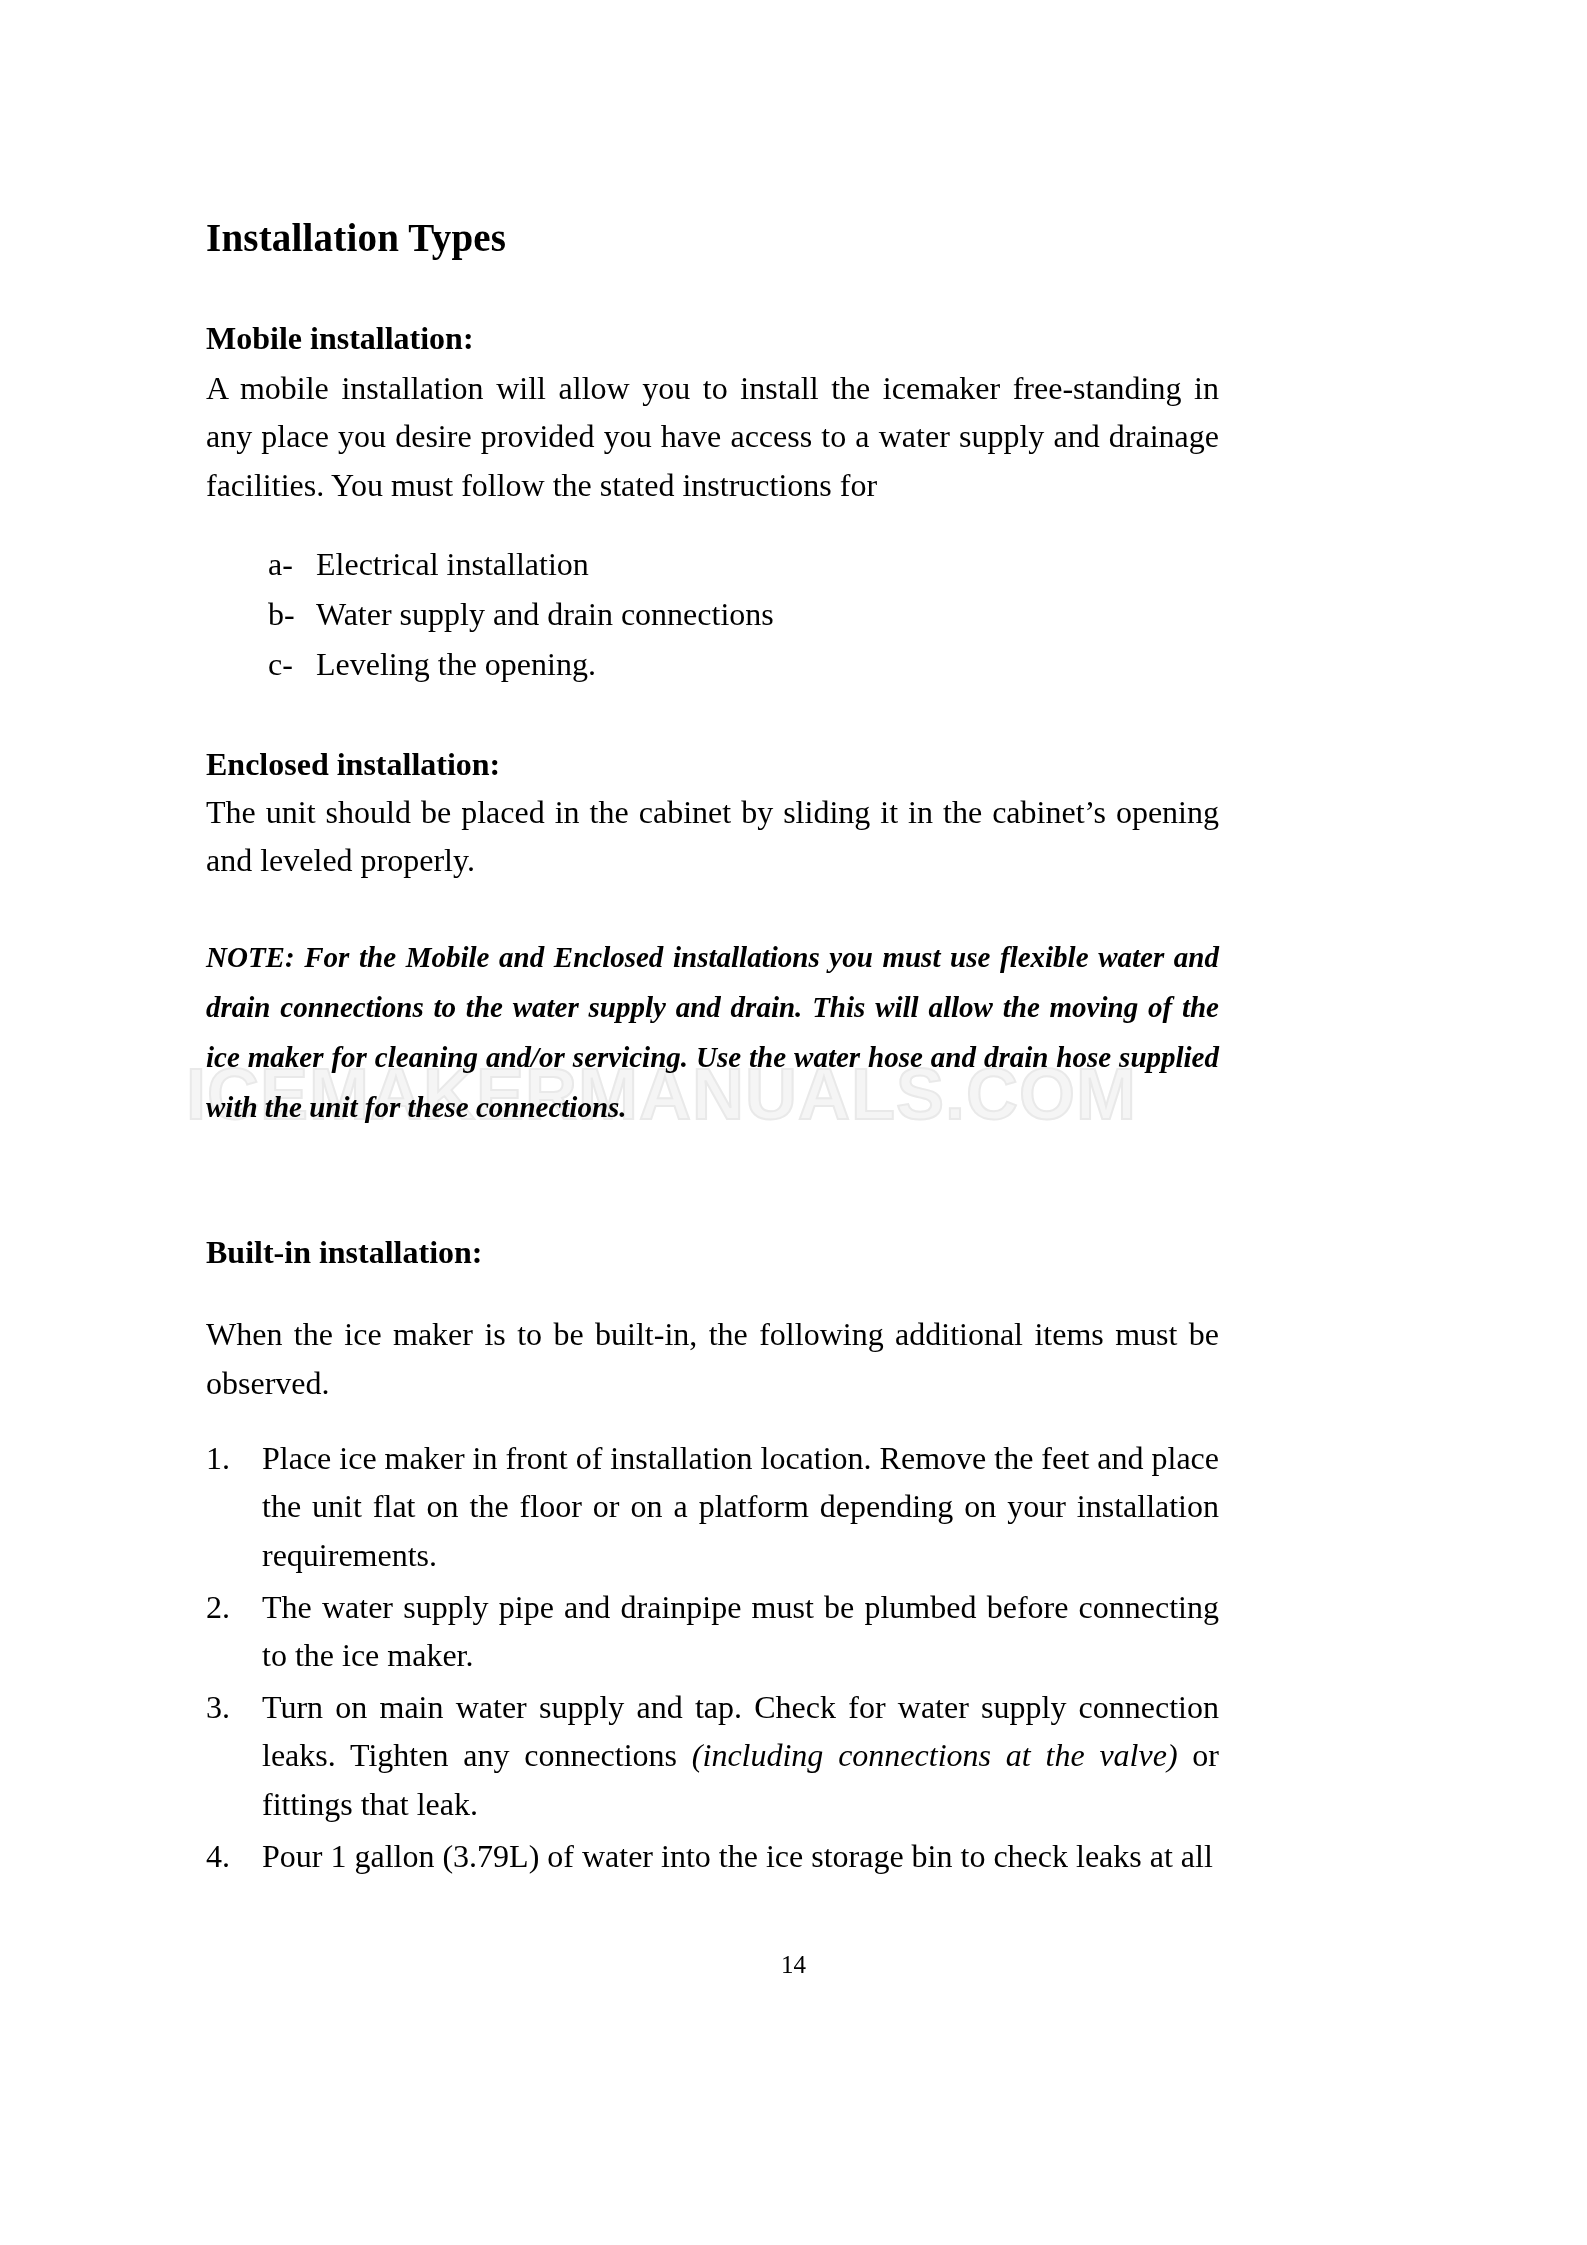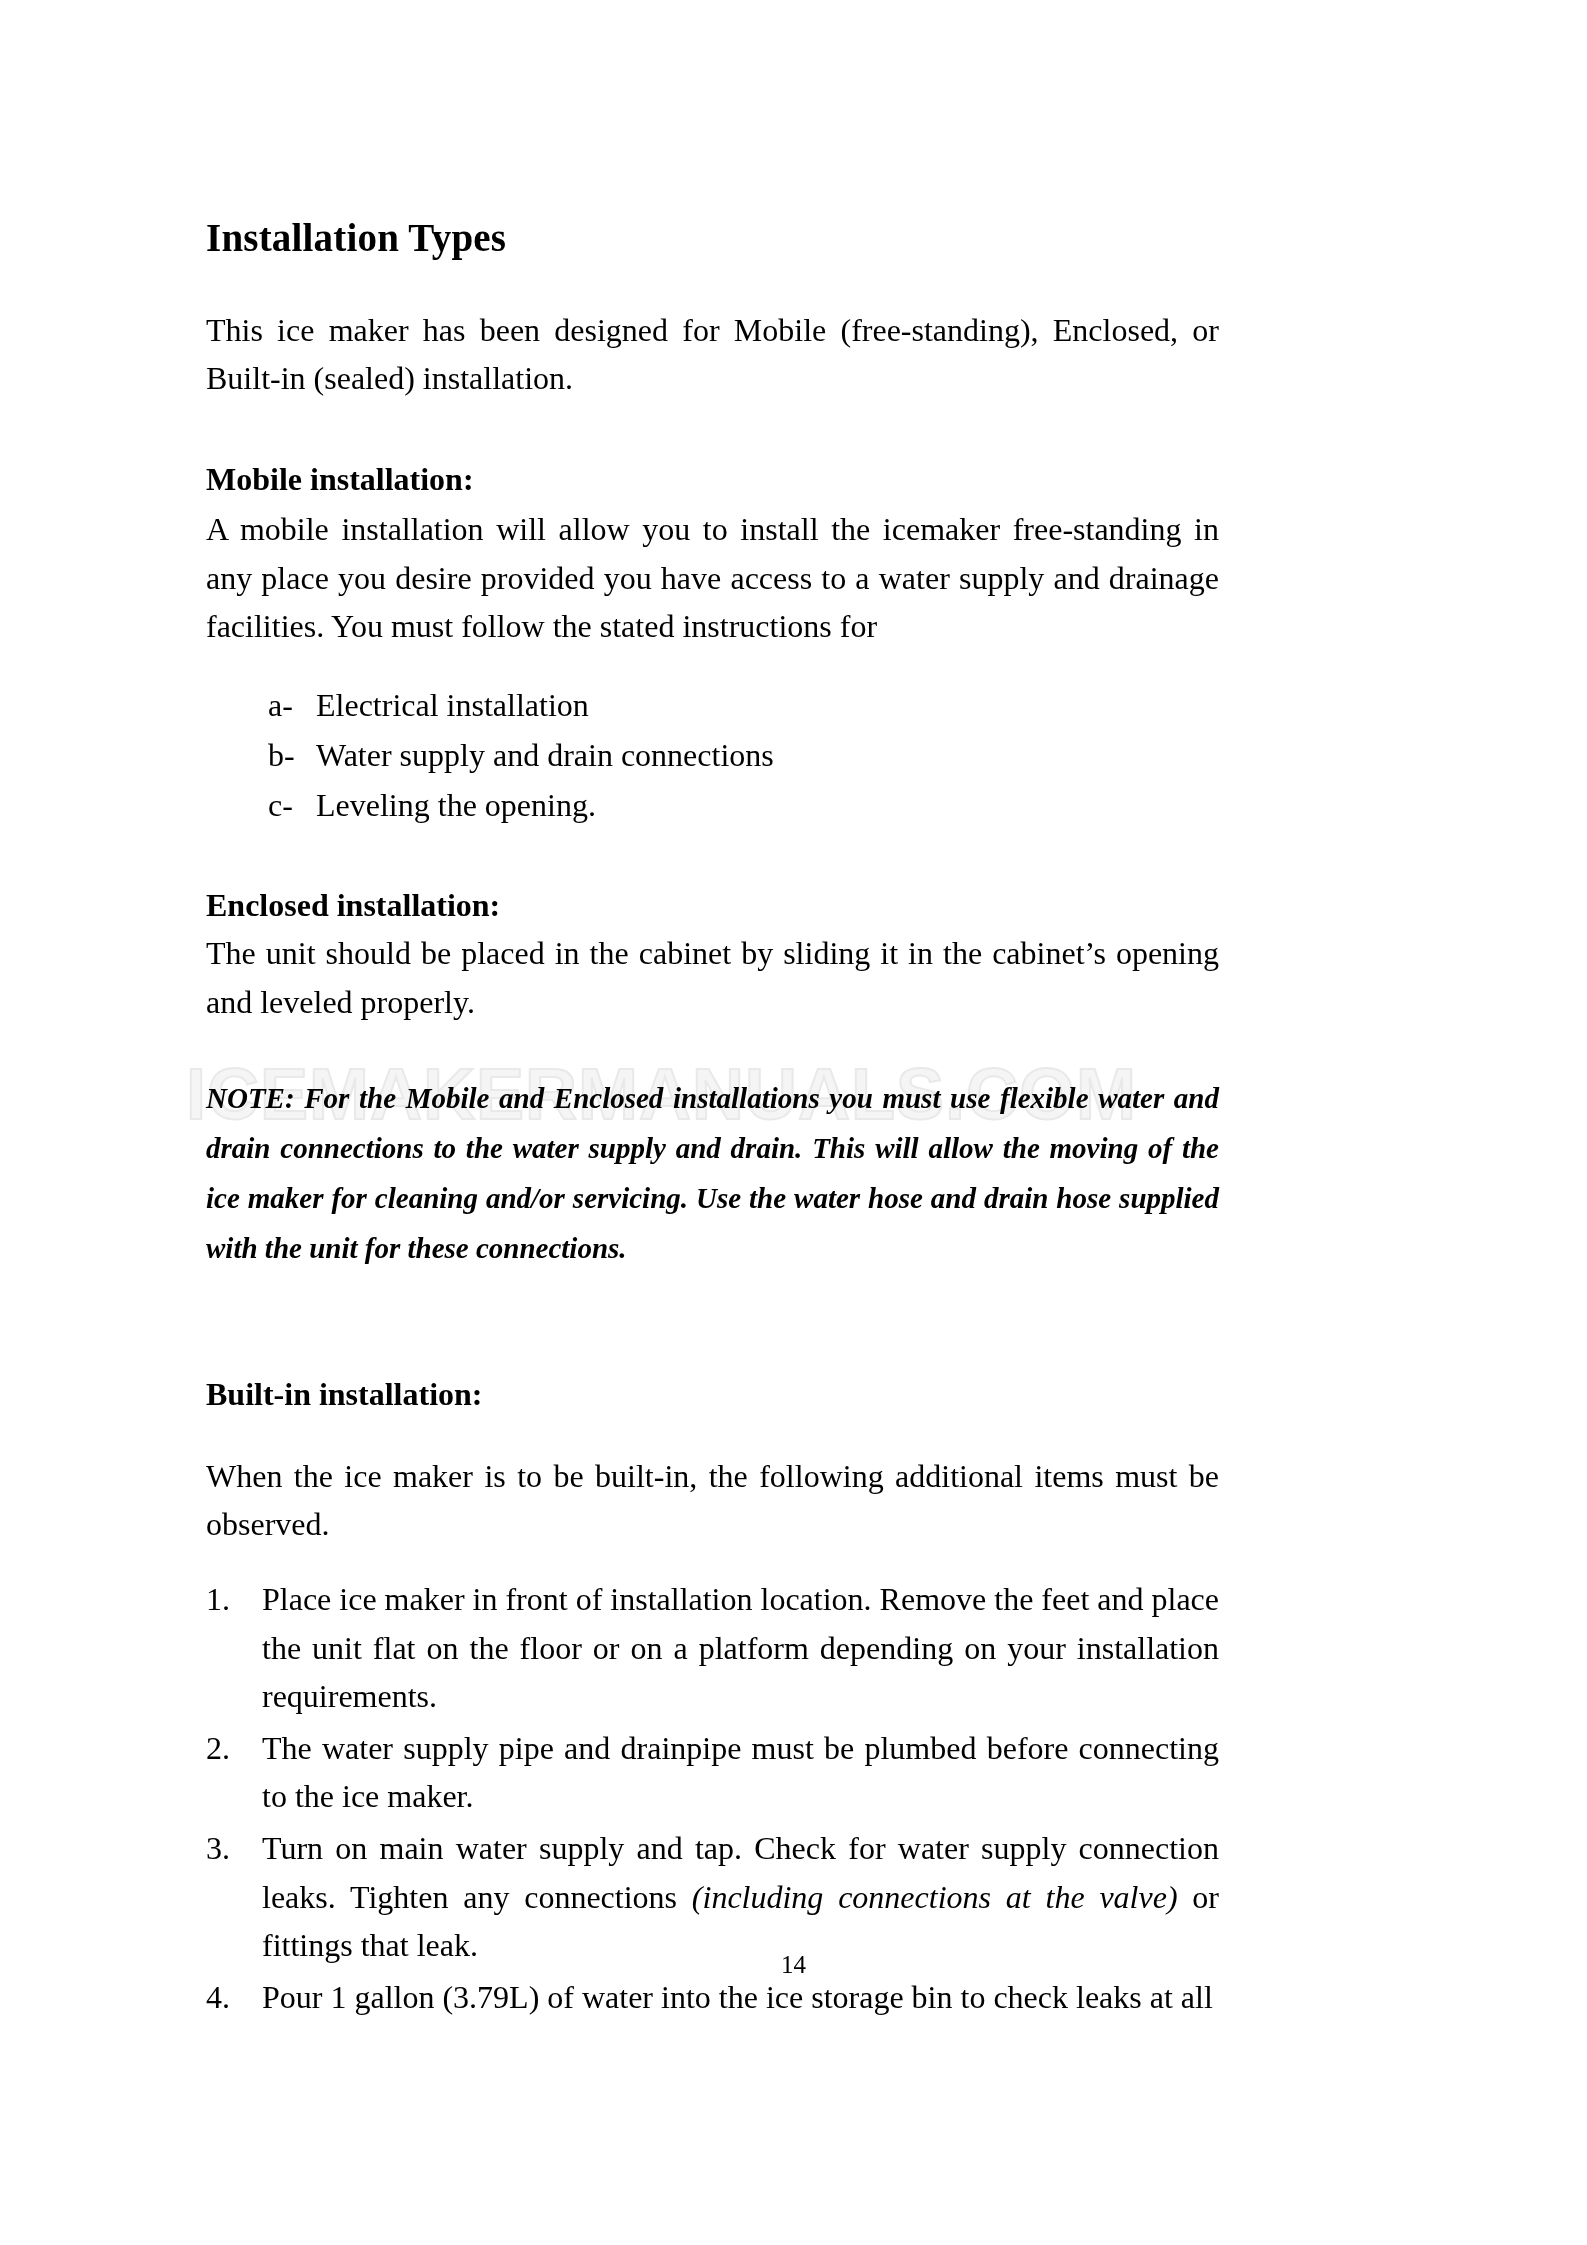--- a/index.html
+++ b/index.html
@@ -143,21 +143,20 @@
 <body>
 
 <div class="page">
 
   <div class="watermark">ICEMAKERMANUALS.COM</div>
 
   <div class="content">
 
     <h1 class="doc-title">Installation Types</h1>
 
-    <p class="para">This ice maker has been designed for Mobile (free-standing), Enclosed, or Built-in (sealed) installation.</p>
 
     <h2 class="sec-head spaced-top">Mobile installation:</h2>
     <p class="para tight-para">A mobile installation will allow you to install the icemaker free-standing in any place you desire provided you have access to a water supply and drainage facilities. You must follow the stated instructions for</p>
 
     <ul class="alpha-list">
       <li>
         <span class="alpha-marker">a-</span>
         <span>Electrical installation</span>
       </li>
       <li>

